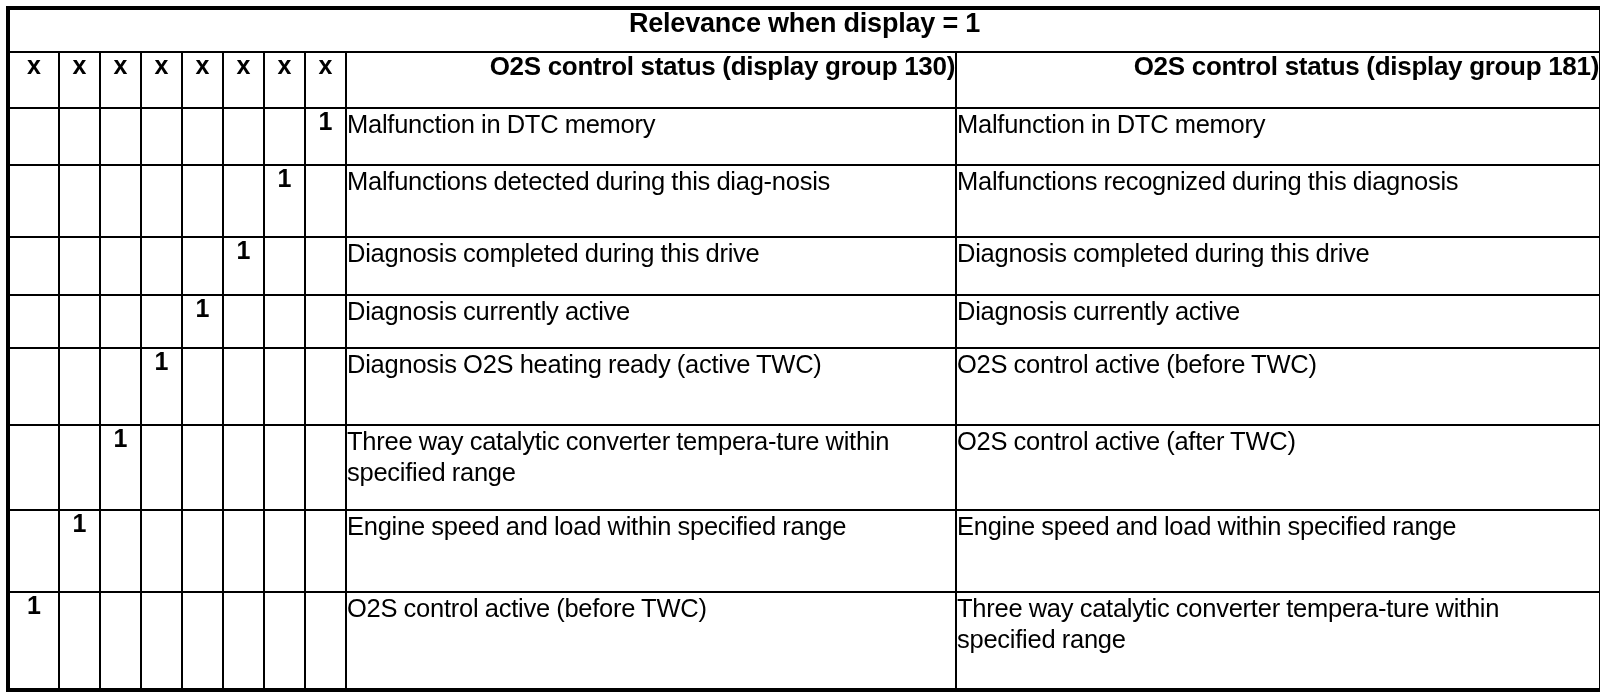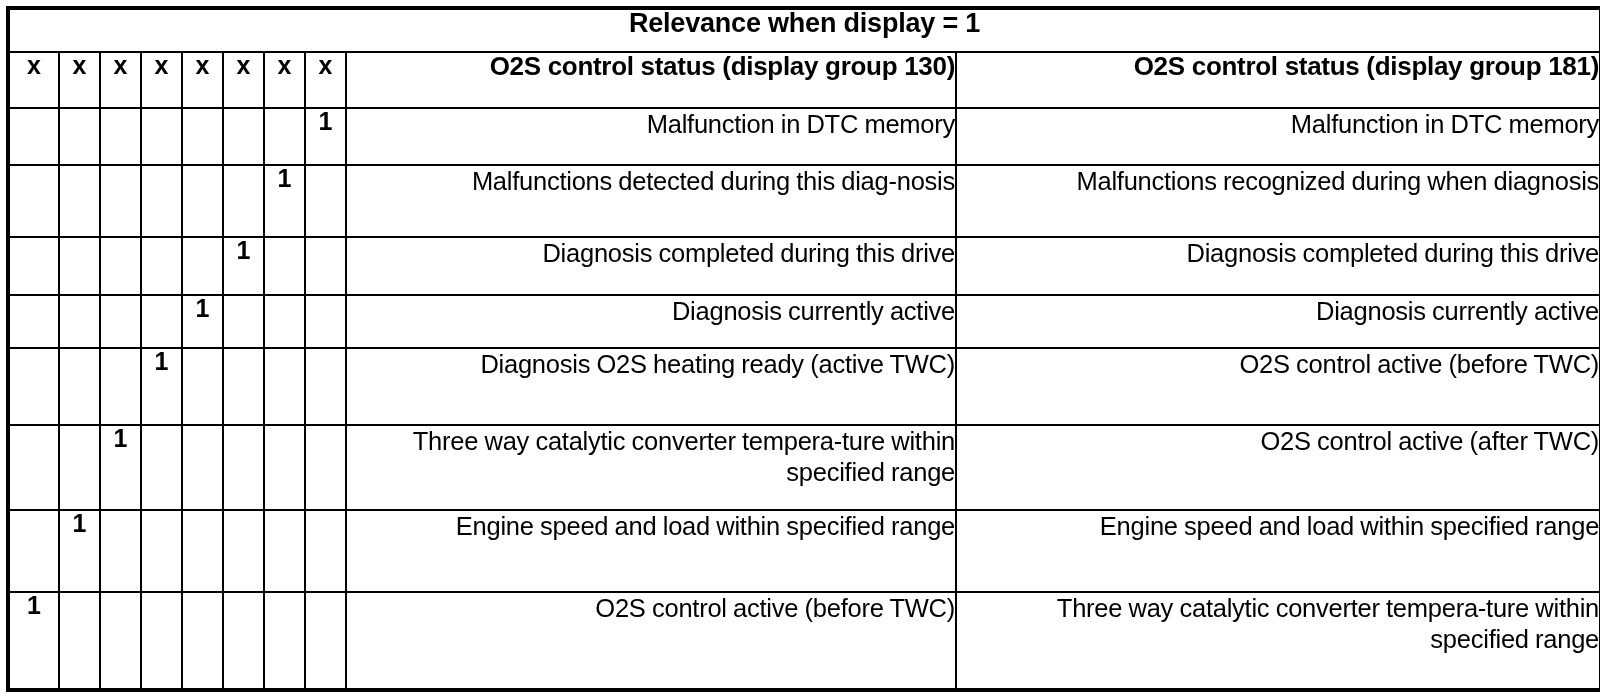--- a/index.html
+++ b/index.html
@@ -77,21 +77,21 @@
     font-size: 25px;
     line-height: 1;
     vertical-align: top;
     padding-top: 7px;
   }
   .desc {
     font-size: 25.5px;
     line-height: 1.22;
     letter-spacing: -0.25px;
     padding: 5px 9px 6px 9px;
-    text-align: right;
+    text-align: left;
     vertical-align: top;
     word-spacing: -0.5px;
   }
 
   
   tr.r-title { height: 44px; margin-top: 28px; }
   tr.r-head  { height: 56px; }
   tr.h57  { height: 57px; }
   tr.h72  { height: 72px; }
   tr.h58  { height: 58px; }
@@ -161,21 +161,21 @@
       <tr class="h72">
         <td class="bit"></td>
         <td class="bit"></td>
         <td class="bit"></td>
         <td class="bit"></td>
         <td class="bit"></td>
         <td class="bit"></td>
         <td class="bit">1</td>
         <td class="bit"></td>
         <td class="desc">Malfunctions detected during this diag-<wbr>nosis</td>
-        <td class="desc">Malfunctions recognized during when diagnosis</td>
+        <td class="desc">Malfunctions recognized during this diagnosis</td>
       </tr>
 
       <tr class="h58">
         <td class="bit"></td>
         <td class="bit"></td>
         <td class="bit"></td>
         <td class="bit"></td>
         <td class="bit"></td>
         <td class="bit">1</td>
         <td class="bit"></td>

